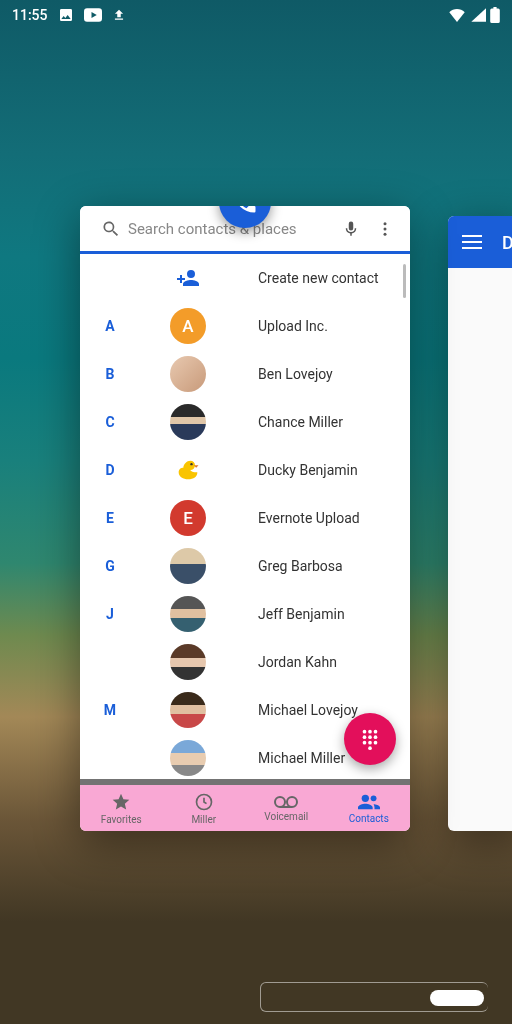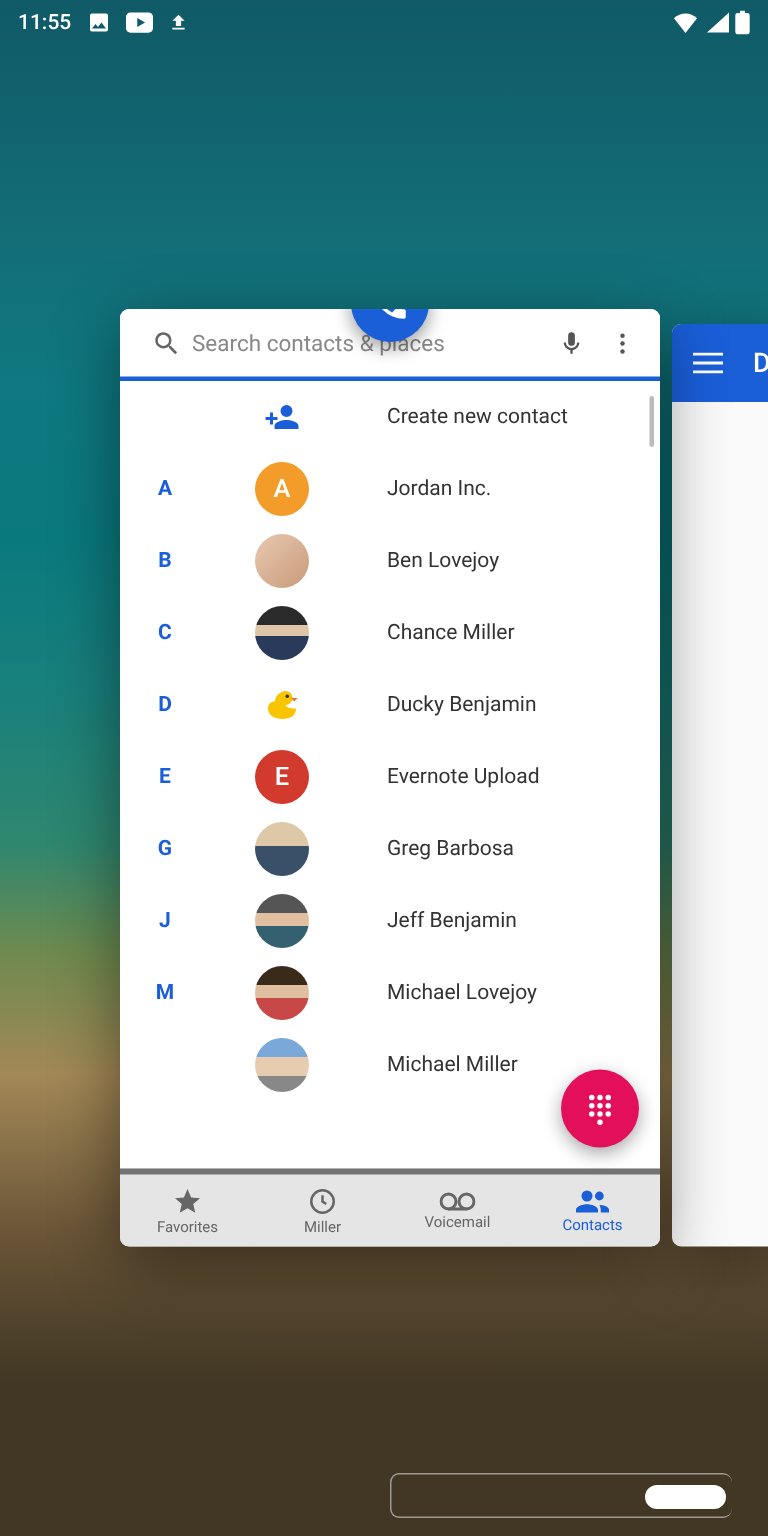--- a/index.html
+++ b/index.html
@@ -9,21 +9,21 @@
   background: linear-gradient(180deg,#0f5a66 0%, #136d77 15%, #0f7880 25%, #0a797e 35%, #19807c 45%, #2f876f 55%, #6e8a4f 62%, #a38857 70%, #6b5638 80%, #413724 90%);
 }
 .status-bar { position:absolute; top:0; left:0; right:0; height:30px; display:flex; align-items:center; justify-content:space-between; padding:0 12px; color:#fff; font-size:14px; font-weight:500; }
 .status-left { display:flex; align-items:center; gap:10px;justify-content:center; }
 .status-right { display:flex; align-items:center; gap:4px; }
 .status-right svg, .status-left svg { display:block; }
 
 .recent-card {
   position:absolute;
   left:80px; top:206px;
-  width:360px; height:625px;
+  width:330px; height:625px;
   background:#fff; border-radius:6px;
   box-shadow:0 12px 45px rgba(0,0,0,.45);
   overflow:hidden;
 }
 .app-icon {
   position:absolute; left:50%; top:-30px; transform:translateX(-50%);
   width:52px; height:52px; border-radius:50%;
   background:#1a5ed8;
   display:flex; align-items:center; justify-content:center;
   box-shadow:0 4px 12px rgba(0,0,0,.4);
@@ -48,21 +48,21 @@
 
 .fab {
   position:absolute; right:14px; bottom:66px;
   width:52px; height:52px; border-radius:50%;
   background:#e30f5b; display:flex; align-items:center; justify-content:center;
   box-shadow:0 4px 12px rgba(0,0,0,.35);
 }
 
 .bottom-nav {
   position:absolute; bottom:0; left:0; right:0; height:52px;
-  display:flex; background:#e5e5e5; border-top:4px solid #737373;margin-top:18px;
+  display:flex; background:#f9a8d4; border-top:6px solid #737373;margin-top:18px;
 }
 .nav-item { flex:1; display:flex; flex-direction:column; align-items:center; justify-content:center; gap:2px; font-size:10px; color:#666; }
 .nav-item.active { color:#1a5ed8; }
 .nav-item svg { display:block; }
 
 .secondary-card {
   position:absolute; left:448px; top:216px; width:80px; height:615px;
   background:#fafafa; border-radius:6px 0 0 6px;
   box-shadow:0 12px 45px rgba(0,0,0,.45);
   overflow:hidden;
@@ -164,21 +164,21 @@
               <path d="M15 10a4 4 0 1 0 0-8 4 4 0 0 0 0 8zm-9 0V7H4v3H1v2h3v3h2v-3h3v-2H6zm9 2c-2.7 0-8 1.3-8 4v2h16v-2c0-2.7-5.3-4-8-4z"></path>
             </svg>
         </div>
         <div class="name">Create new contact</div>
       </div>
 
       <div id="contact-rows">
           <div class="row">
             <div class="letter">A</div>
             <div class="avatar av-orange">A</div>
-            <div class="name">Jordan Inc.</div>
+            <div class="name">Upload Inc.</div>
           </div>
           <div class="row">
             <div class="letter">B</div>
             <div class="avatar av-photo1"></div>
             <div class="name">Ben Lovejoy</div>
           </div>
           <div class="row">
             <div class="letter">C</div>
             <div class="avatar av-photo2"></div>
             <div class="name">Chance Miller</div>
@@ -201,20 +201,25 @@
           </div>
           <div class="row">
             <div class="letter">G</div>
             <div class="avatar av-greg"></div>
             <div class="name">Greg Barbosa</div>
           </div>
           <div class="row">
             <div class="letter">J</div>
             <div class="avatar av-jeff"></div>
             <div class="name">Jeff Benjamin</div>
+          </div>
+          <div class="row">
+            <div class="letter"></div>
+            <div class="avatar av-jordan"></div>
+            <div class="name">Jordan Kahn</div>
           </div>
           <div class="row">
             <div class="letter">M</div>
             <div class="avatar av-mike1"></div>
             <div class="name">Michael Lovejoy</div>
           </div>
           <div class="row">
             <div class="letter"></div>
             <div class="avatar av-mike2"></div>
             <div class="name">Michael Miller</div>

